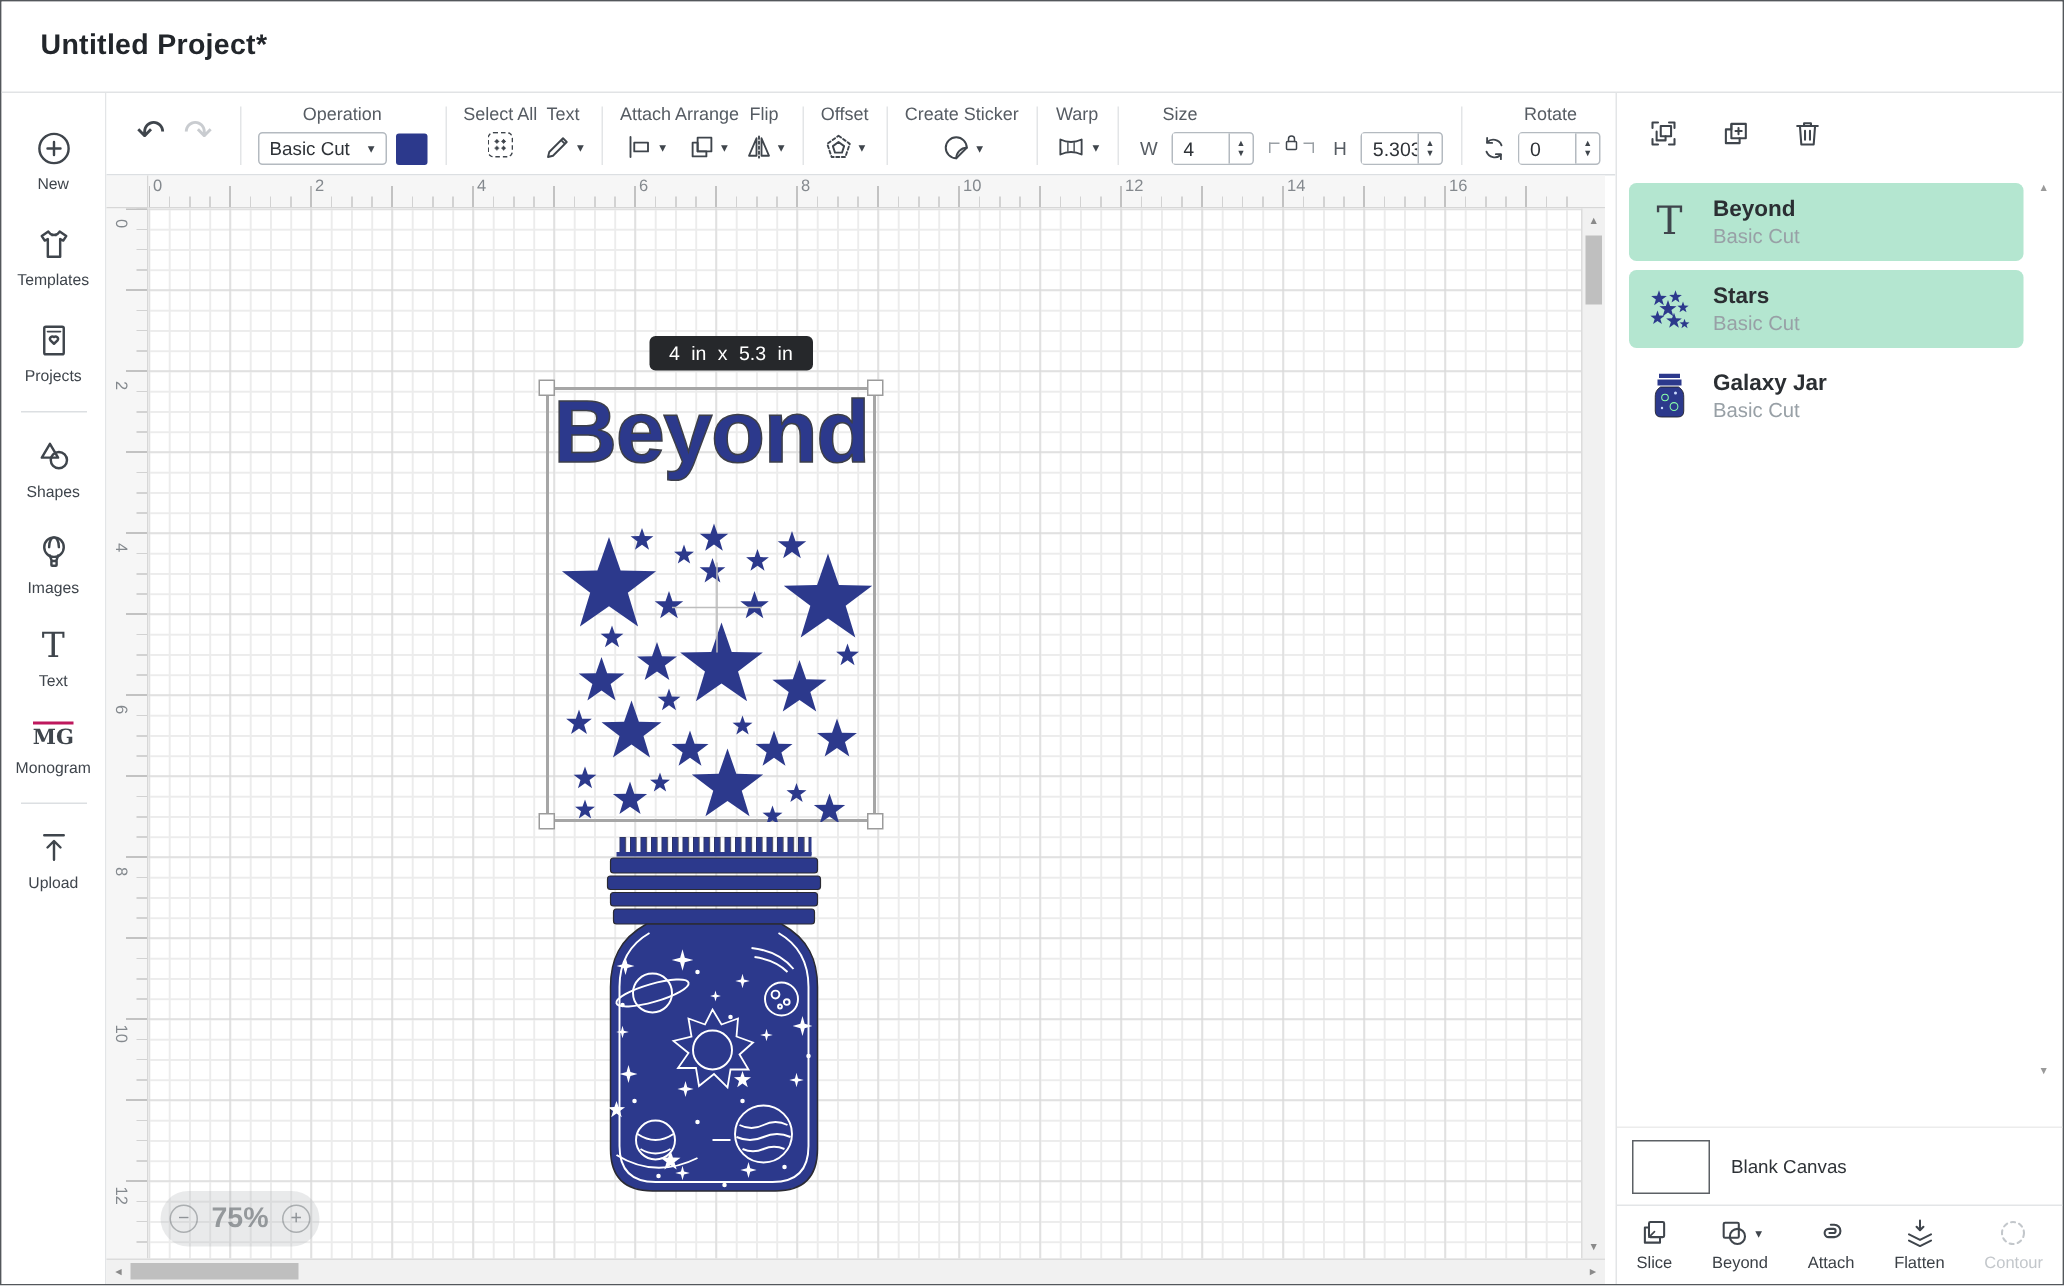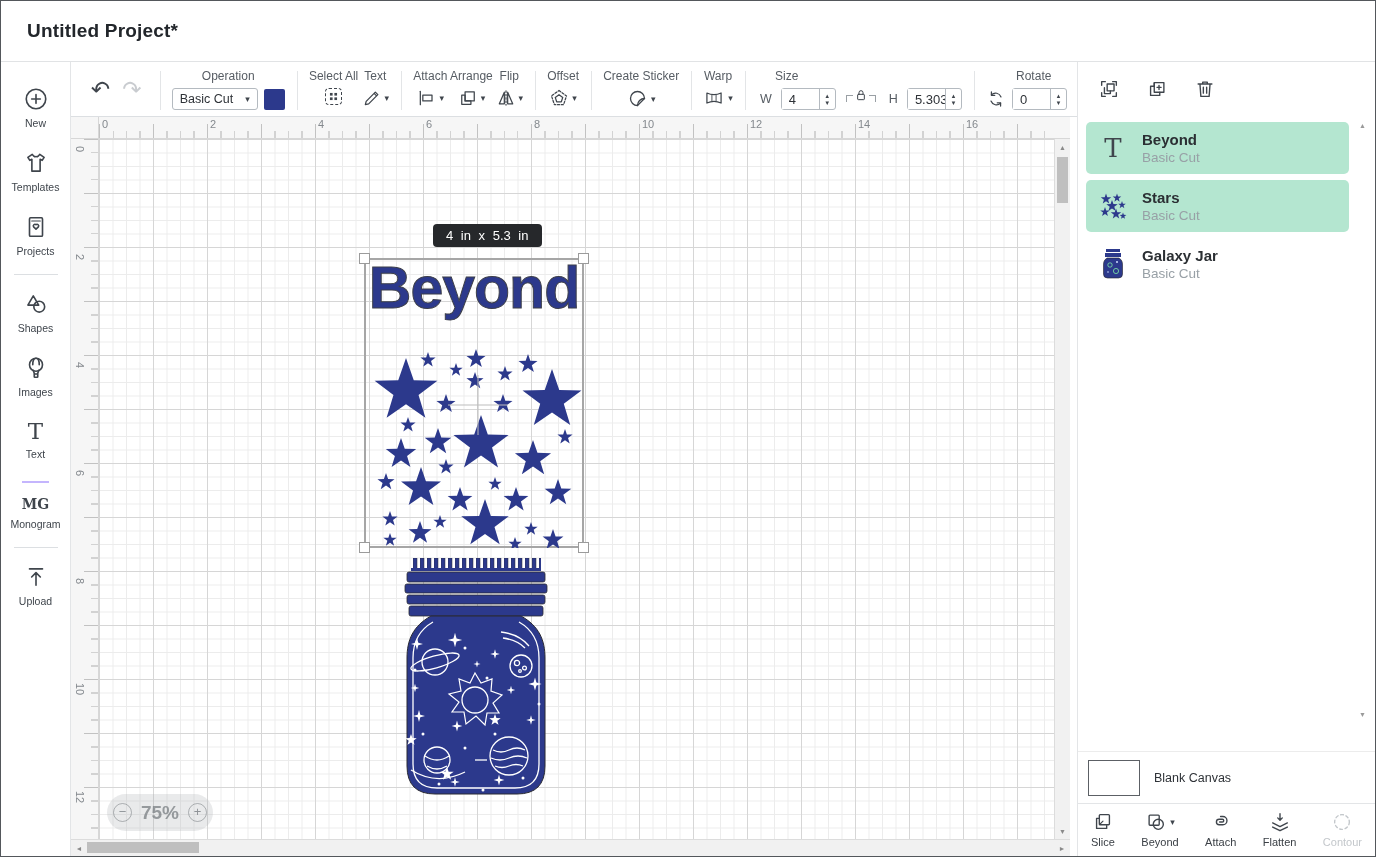--- a/index.html
+++ b/index.html
@@ -15,21 +15,21 @@
 
   .body { flex:1; display:flex; min-height:0; }
 
   
   .sidebar { width:70px; flex:0 0 70px; border-right:1px solid #e3e5e7; padding-top:14px; display:flex; flex-direction:column; align-items:center; background:#fff; }
   .side-item { width:100%; display:flex; flex-direction:column; align-items:center; gap:5px; padding:10px 0 11px; cursor:pointer; }
   .side-item span.lbl { font-size:10.5px; color:#3f454c; }
   .side-sep { width:44px; height:1px; background:#dcdfe2; margin:6px 0; }
   .svgic { stroke:#3f454c; fill:none; stroke-width:1.5; stroke-linecap:round; stroke-linejoin:round; }
   .serifT { font-family:"DejaVu Serif","Liberation Serif",serif; font-size:23px; color:#3f454c; line-height:24px; }
-  .mono-ic { font-family:"DejaVu Serif","Liberation Serif",serif; font-size:14px; font-weight:700; color:#3f454c; border-top:2px solid #c4b5fd; padding-top:13px; line-height:17px; }
+  .mono-ic { font-family:"DejaVu Serif","Liberation Serif",serif; font-size:14px; font-weight:700; color:#3f454c; border-top:2px solid #be185d; padding-top:1px; line-height:17px; }
 
   
   .center { width:1006px; flex:0 0 1006px; display:flex; flex-direction:column; min-height:0; }
 
   
   .toolbar { height:55px; flex:0 0 55px; display:flex; align-items:flex-start; padding:7px 10px 0 14px; border-bottom:1px solid #dcdfe2; background:#fff; }
   .tb-sep { width:1px; align-self:stretch; margin:2px 12px 6px; background:#e3e5e7; }
   .tb-group { display:flex; flex-direction:column; align-items:center; }
   .tb-label { font-size:12px; color:#565c63; margin-bottom:5px; white-space:nowrap; }
   .tb-row { display:flex; align-items:center; gap:6px; }

